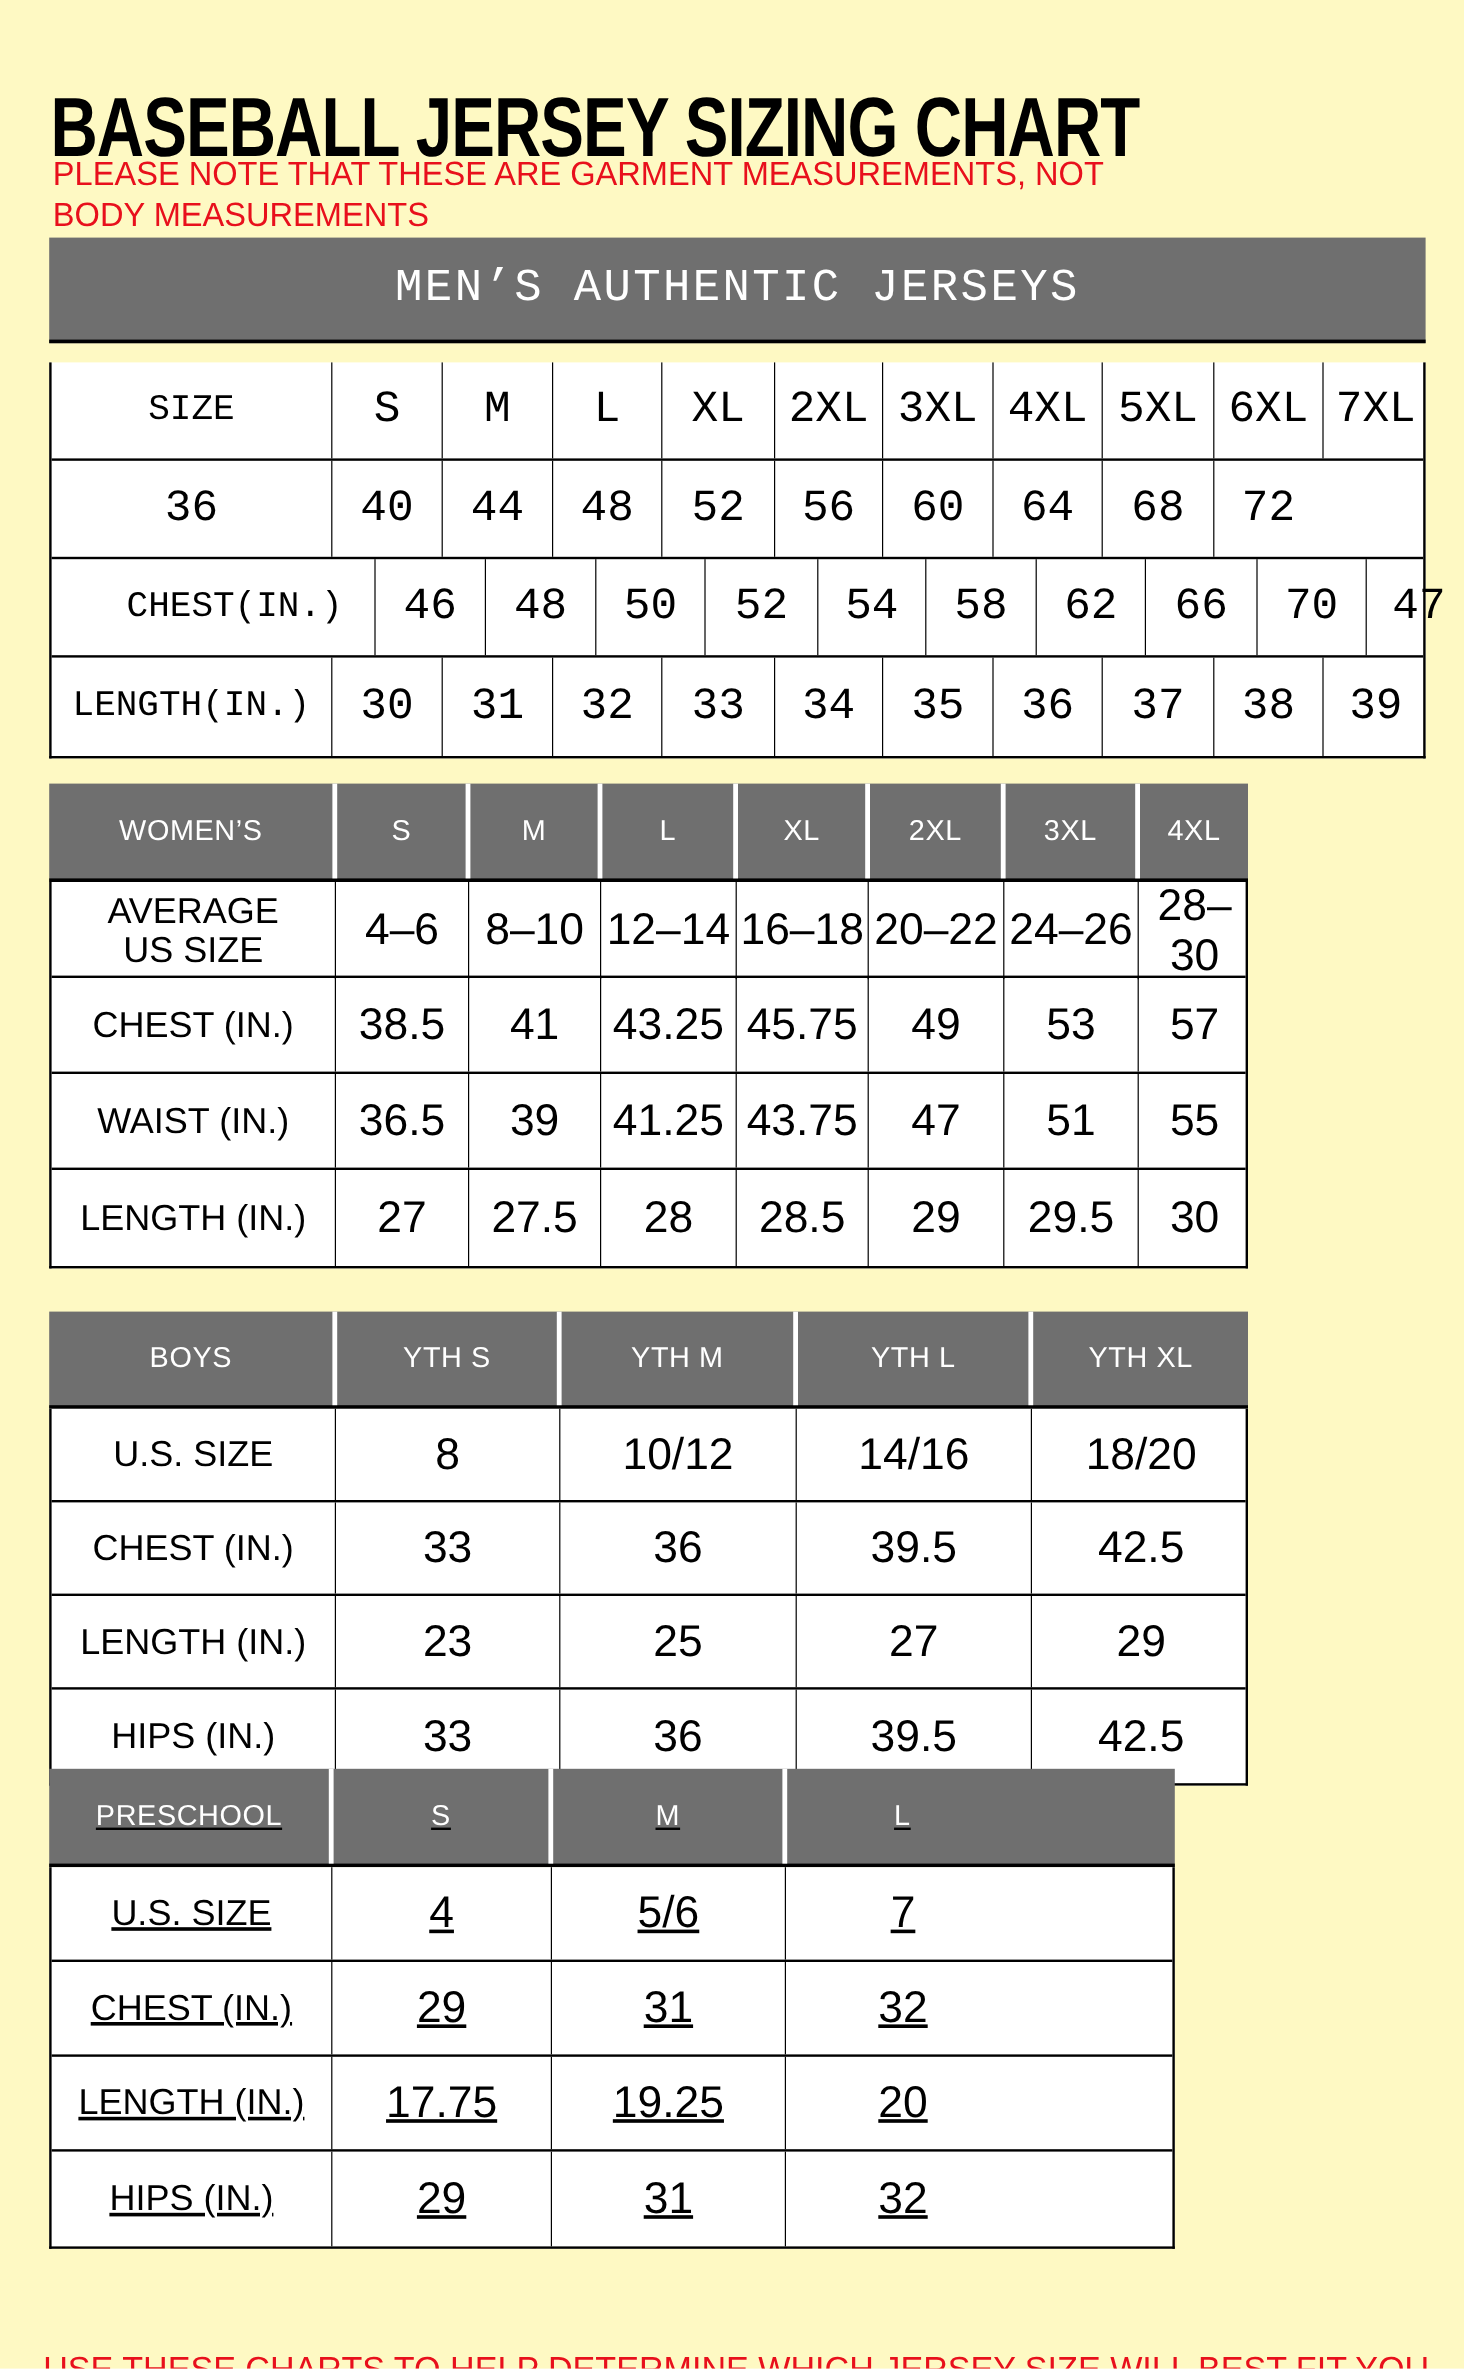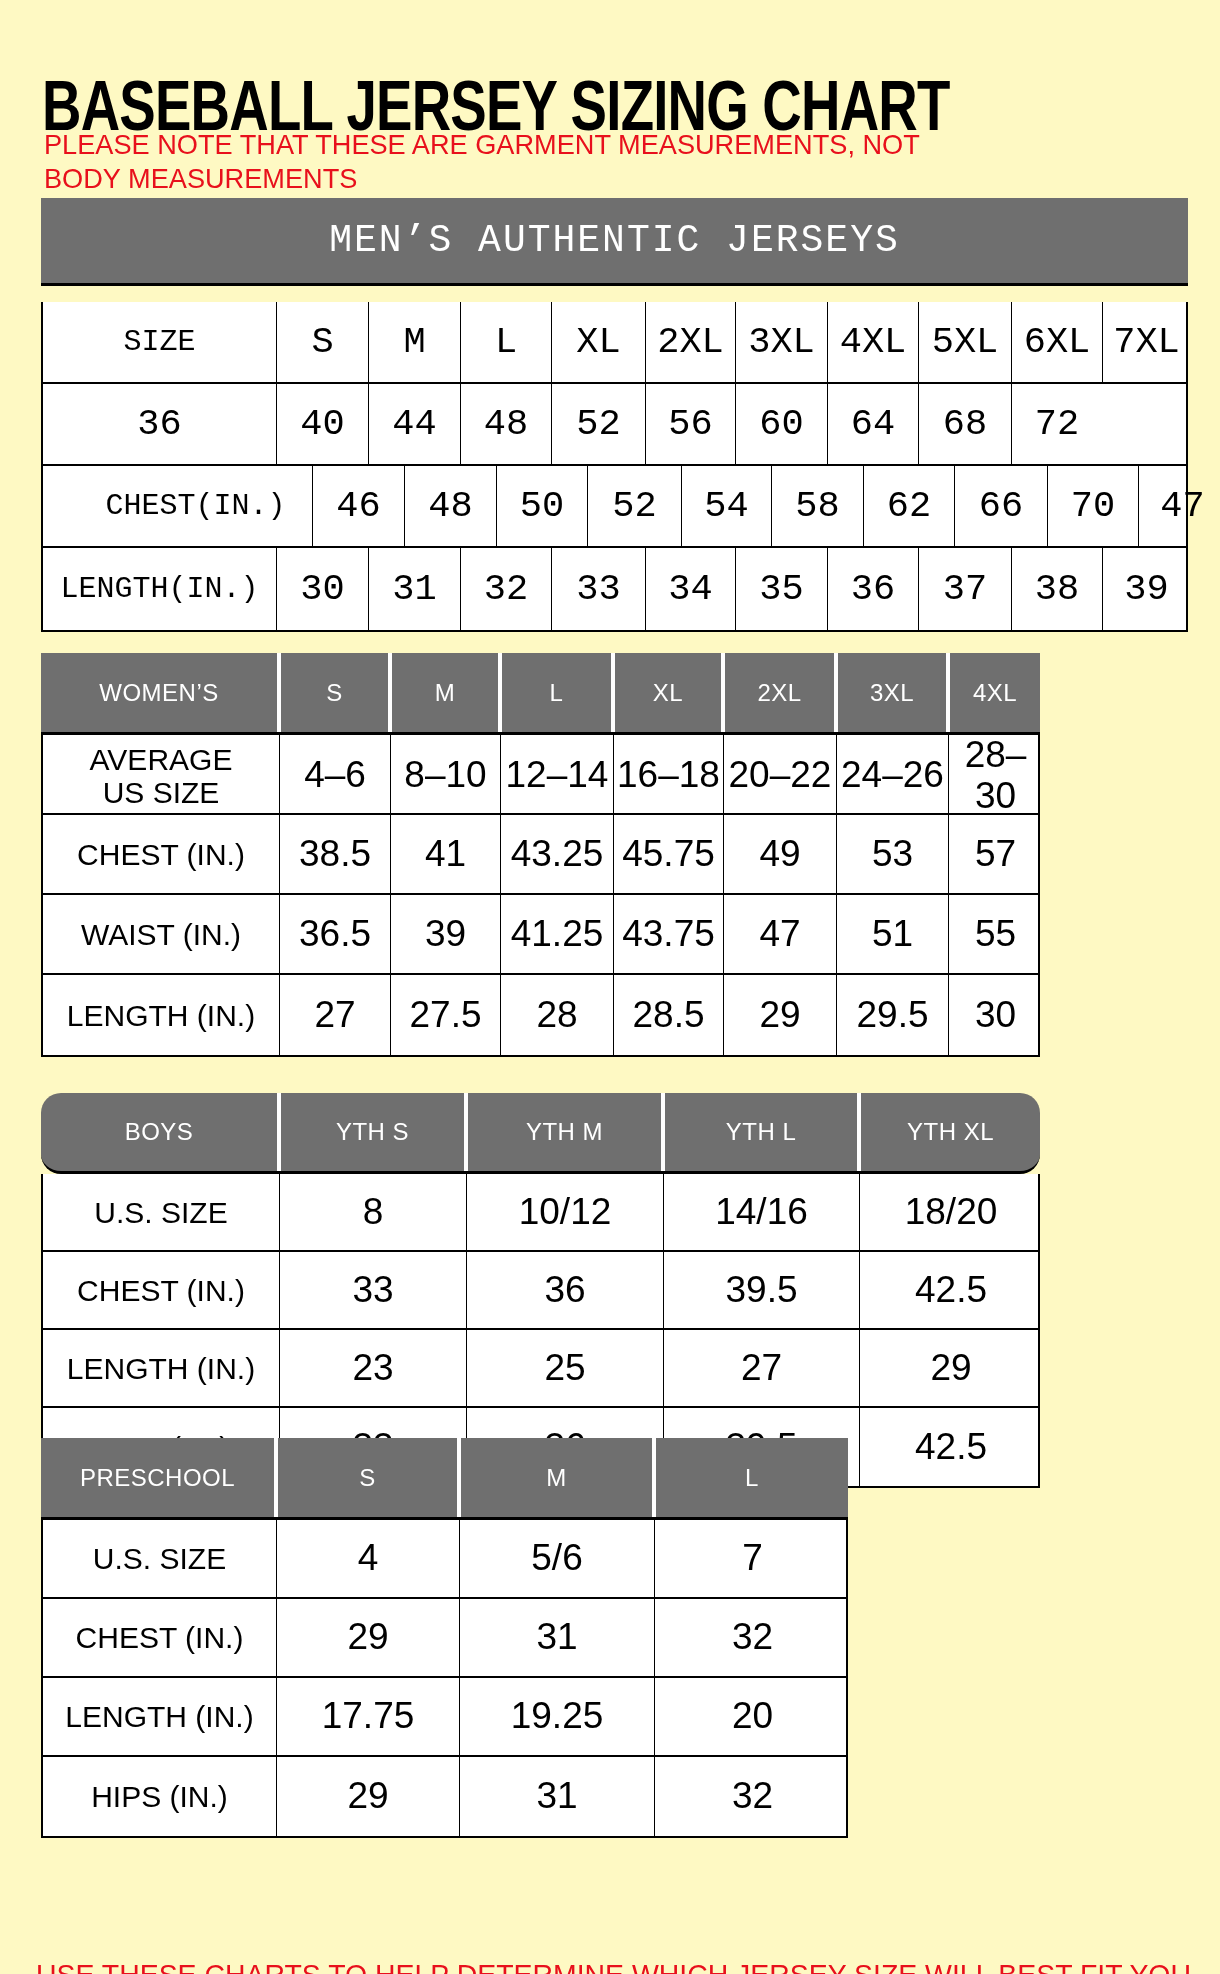--- a/index.html
+++ b/index.html
@@ -47,21 +47,21 @@
     border-left:1px solid #000;box-sizing:border-box;
     white-space:pre-line;line-height:1.1;
   }
   .cell:first-child{border-left:none;}
   .cell.lab{font-size:30px;}
   .cell.val{font-size:37px;}
   
   #tbl-mens{left:41px;top:198px;width:1147px;font-family:Liberation Mono, monospace;--hh:88px;--rh:82px;}
   #tbl-womens{left:41px;top:653px;width:999px;--hh:82px;--rh:80px;}
   #tbl-boys{left:41px;top:1093px;width:999px;--hh:81px;--rh:78px;}
-  #tbl-preschool{left:41px;top:1438px;width:807px;--hh:82px;--rh:79px;}
+  #tbl-preschool{left:41px;top:1474px;width:938px;text-decoration:underline;--hh:82px;--rh:79px;}
 </style>
 </head>
 <body>
 
 <div class="page">
 
   <h1 class="main-title">BASEBALL JERSEY SIZING CHART</h1>
 
   <p class="note">PLEASE NOTE THAT THESE ARE GARMENT MEASUREMENTS, NOT BODY MEASUREMENTS</p>
 
@@ -174,21 +174,21 @@
           <div class="cell val">28</div>
           <div class="cell val">28.5</div>
           <div class="cell val">29</div>
           <div class="cell val">29.5</div>
           <div class="cell val">30</div>
         </div>
       </div>
   </div>
 
   <div class="tbl" id="tbl-boys">
-    <div class="thead" style="grid-template-columns: 236px 187px 197px 196px 183px; border-radius: 20px;">
+    <div class="thead" style="grid-template-columns: 236px 187px 197px 196px 183px;">
         <div class="hc">BOYS</div>
         <div class="hc">YTH S</div>
         <div class="hc">YTH M</div>
         <div class="hc">YTH L</div>
         <div class="hc">YTH XL</div>
       </div>
     <div class="tbody">
         <div class="row" style="grid-template-columns: 236px 187px 197px 196px 183px;">
           <div class="cell lab">U.S. SIZE</div>
           <div class="cell val">8</div>

